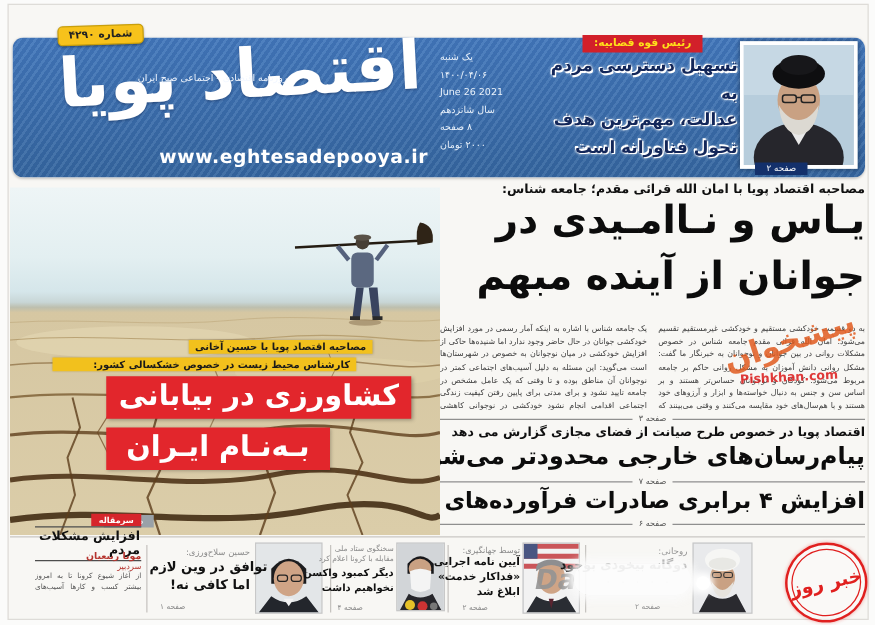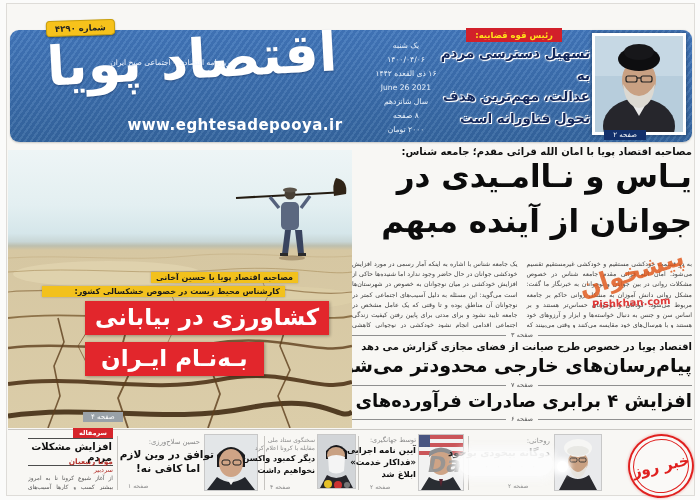--- a/index.html
+++ b/index.html
@@ -16,21 +16,21 @@
     background:repeating-linear-gradient(125deg, rgba(255,255,255,.07) 0 2px, rgba(10,20,60,.06) 2px 5px),
                linear-gradient(#4277bb,#35669f);
     box-shadow:0 1px 2px rgba(0,0,0,.2);}
   .issue-badge{left:36px;top:-10px;background:#f7c21b;border:1px solid #c99f0b;border-radius:4px;
     padding:2px 8px;font-size:8.5px;font-weight:bold;color:#222;transform:rotate(-2deg);
     box-shadow:0 1px 2px rgba(0,0,0,.35);}
   .logo{left:14px;top:2px;width:336px;font-size:54px;font-weight:bold;color:#fff;line-height:1.05;
     text-align:center;transform:rotate(-3deg);text-shadow:0 1px 2px rgba(0,10,40,.3);}
   .tagline{left:92px;top:28px;width:136px;font-size:7.5px;color:#f2f7ff;text-align:center;}
   .url{left:116px;top:86px;width:218px;font-size:15px;font-weight:bold;color:#fff;text-align:center;letter-spacing:.5px;}
-  .dateline{left:342px;top:9px;width:108px;font-size:7.6px;color:#eaf2fb;line-height:1.85;text-align:center;}
+  .dateline{left:342px;top:9px;width:108px;font-size:7.6px;color:#eaf2fb;line-height:1.85;text-align:left;}
   .dateline span{display:block;}
   .lead-label{right:130px;top:-2px;background:#d2202a;color:#ffe11a;font-size:8.5px;font-weight:bold;padding:2px 9px;}
   .lead-headline{right:102px;top:13px;width:164px;font-size:13.5px;font-weight:bold;color:#13275a;
     line-height:1.6;text-align:right;
     text-shadow:0 0 3px #fff,0 0 2px #fff,1px 1px 0 #fff,-1px -1px 0 #fff;}
   .lead-photo{right:6px;top:3px;width:88px;height:96px;border:3px solid #fff;box-shadow:0 0 4px rgba(0,0,0,.4);background:#b7cddc;}
   .lead-page{right:46px;top:100px;background:#13306b;color:#fff;font-size:7px;padding:1px 9px;}
 
   
   .kicker1{right:8px;top:146px;width:338px;font-size:10px;font-weight:bold;color:#101010;text-align:right;}
@@ -61,21 +61,21 @@
   .rb{background:#e2262c;color:#fff;font-size:23px;font-weight:bold;white-space:nowrap;box-shadow:1px 1px 3px rgba(0,0,0,.3);}
   .rb1{left:85px;top:301px;padding:3px 10px 5px;}
   .rb2{left:85px;top:342px;padding:3px 16px 5px;letter-spacing:1px;}
   .photo-page{left:83px;top:412px;background:#99a1a8;color:#fff;font-size:7px;padding:1px 8px;}
 
   
   .strip-rule{left:8px;right:8px;top:429px;height:1px;background:#c9c7c3;}
   .vr{top:436px;height:54px;width:1px;background:#c6c4c0;}
   .vr1{left:117px;} .vr2{left:264px;} .vr3{left:358px;} .vr4{left:468px;}
 
-  .edA{left:28px;top:428px;width:85px;height:62px;}
+  .edA{left:28px;top:411px;width:85px;height:62px;}
   .edA-label{position:absolute;right:0;top:0;background:#d6252b;color:#fff;font-size:6.5px;font-weight:bold;padding:1px 6px;}
   .edA-h{position:absolute;left:0;right:0;top:10px;border-top:1px solid #4d4d4d;border-bottom:1px solid #4d4d4d;
     padding:2px 1px;font-size:10px;font-weight:bold;color:#111;text-align:right;}
   .edA-author{position:absolute;right:0;top:29px;font-size:7.5px;font-weight:bold;color:#b5342e;}
   .edA-role{position:absolute;right:0;top:38px;font-size:6.5px;color:#b5342e;}
   .edA-body{position:absolute;left:0;right:0;top:46px;height:16px;overflow:hidden;font-size:5.8px;line-height:1.5;color:#555;text-align:justify;}
 
   .st{top:433px;height:60px;}
   .st .ph{position:absolute;top:1px;border:1px solid #c8c8c8;background:#e3e6e8;}
   .st .kk{position:absolute;font-size:6.8px;color:#8a8a8a;white-space:nowrap;text-align:right;}
@@ -129,21 +129,20 @@
   <div class="abs page"></div>
 
   <div class="abs masthead">
     <div class="abs issue-badge fa">شماره ۴۲۹۰</div>
     <div class="abs logo fa">اقتصاد پویا</div>
     <div class="abs tagline fa">روزنامه اقتصادی - اجتماعی صبح ایران</div>
     <div class="abs url">www.eghtesadepooya.ir</div>
     <div class="abs dateline fa">
       <span>یک شنبه</span>
       <span>۱۴۰۰/۰۴/۰۶</span>
-      <span>۱۶ ذی القعده ۱۴۴۲</span>
       <span>2021 June 26</span>
       <span>سال شانزدهم</span>
       <span>۸ صفحه</span>
       <span>۲۰۰۰ تومان</span>
     </div>
     <div class="abs lead-label fa">رئیس قوه قضاییه:</div>
     <div class="abs lead-headline fa">
       <div>تسهیل دسترسی مردم به</div>
       <div>عدالت، مهم‌ترین هدف</div>
       <div>تحول فناورانه است</div>

